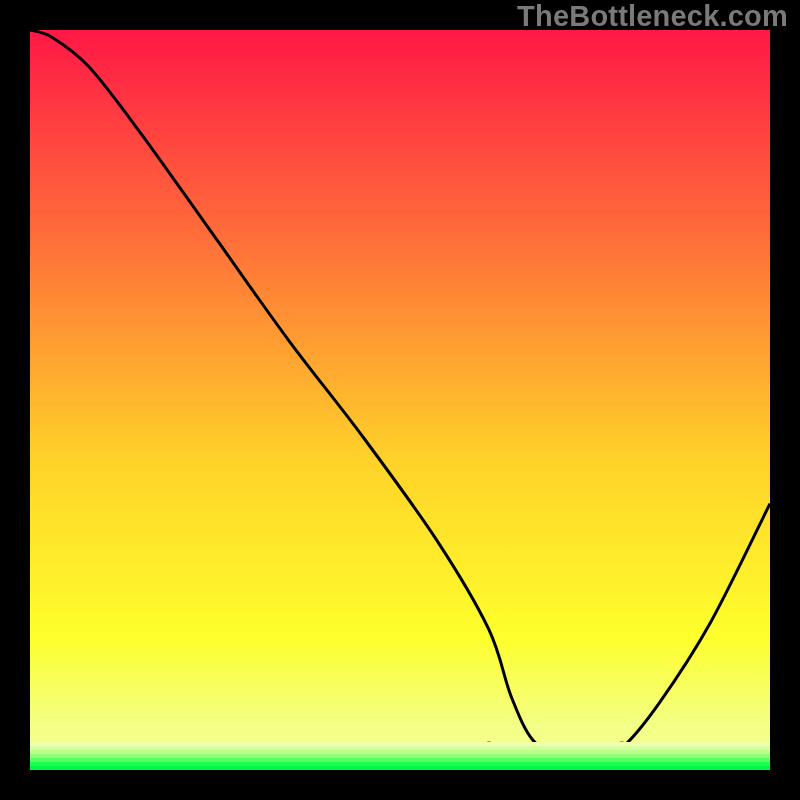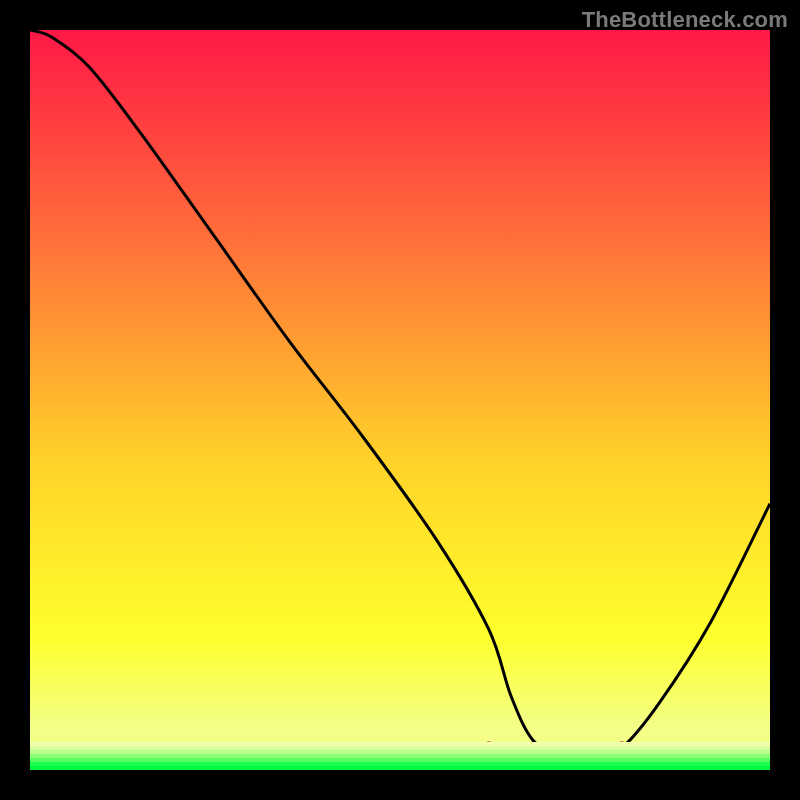--- a/index.html
+++ b/index.html
@@ -5,24 +5,24 @@
   html, body {
     margin: 0;
     padding: 0;
     width: 800px;
     height: 800px;
     background: #000;
     overflow: hidden;
   }
   .attribution {
     position: absolute;
-    top: 7px;
+    top: 0;
     right: 12px;
     font-family: Arial, Helvetica, sans-serif;
-    font-size: 22px;
+    font-size: 29px;
     font-weight: bold;
     color: #7a7a7a;
     z-index: 10;
     letter-spacing: 0.2px;
   }
   .frame {
     position: absolute;
     left: 30px;
     top: 30px;
     width: 740px;

